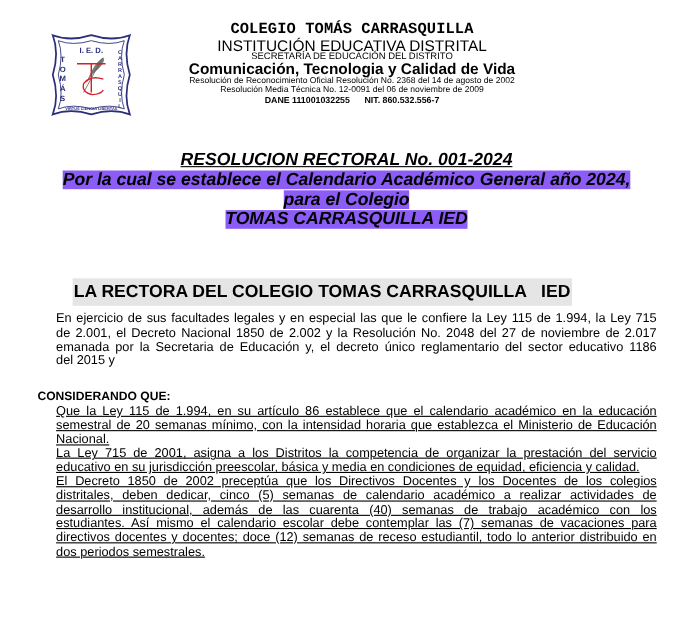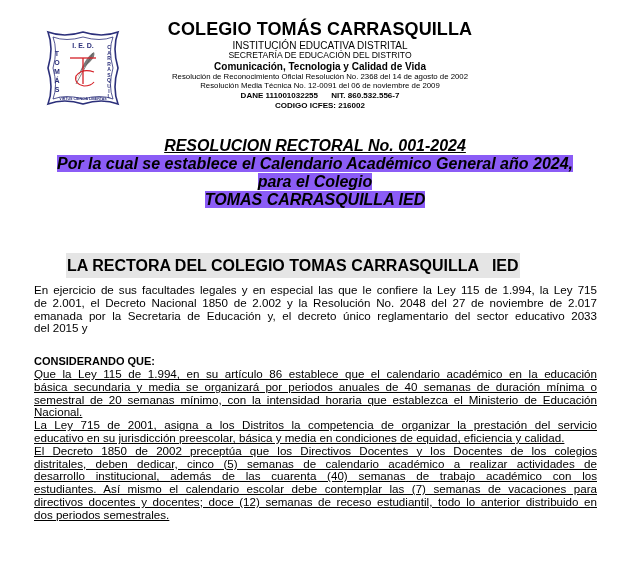--- a/index.html
+++ b/index.html
@@ -30,27 +30,28 @@
     }
     .header {
       position: absolute;
       left: 150px;
       top: 20px;
       width: 340px;
       text-align: center;
       line-height: 1.0;
     }
     .school-name {
-      font-size: 18px;
+      font-size: 14px;
       font-weight: bold;
       letter-spacing: 0.1px;
       margin-bottom: 2px;
+      font-family: Liberation Mono, monospace;
     }
     .h-line {
-      font-size: 10px;
+      font-size: 14px;
       line-height: 11px;
       white-space: nowrap;
     }
     .h-line.bold { font-weight: bold; }
     .h-line.small { font-size: 7.8px; line-height: 9.5px; }
     .h-line.small-bold { font-size: 8px; line-height: 10px; font-weight: bold; }
 
     
     .title-block {
       position: absolute;
@@ -91,20 +92,21 @@
       left: 34px;
       width: 563px;
       font-size: 11.6px;
       line-height: 12.8px;
       text-align: justify;
     }
     .para .ln {
       display: block;
       white-space: nowrap;
       text-align-last: justify;
+      margin-left: 17px;
     }
     .para .ln.last {
       text-align-last: left;
     }
     .heading {
       position: absolute;
       left: 34px;
       top: 355px;
       font-size: 11px;
       font-weight: bold;
@@ -156,44 +158,42 @@
   </div>
 
   <div class="header">
     <div class="school-name">COLEGIO TOMÁS CARRASQUILLA</div>
     <div class="h-line">INSTITUCIÓN EDUCATIVA DISTRITAL</div>
     <div class="h-line small" style="font-size:8.6px;">SECRETARÍA DE EDUCACIÓN DEL DISTRITO</div>
     <div class="h-line bold">Comunicación, Tecnologia y Calidad de Vida</div>
     <div class="h-line small">Resolución de Reconocimiento Oficial Resolución No. 2368 del 14 de agosto de 2002</div>
     <div class="h-line small">Resolución Media Técnica No. 12-0091 del 06 de noviembre de 2009</div>
     <div class="h-line small-bold" style="white-space:pre;">DANE 111001032255      NIT. 860.532.556-7</div>
-    <div class="h-line small-bold">CODIGO ICFES: 216002</div>
   </div>
 
   <div class="title-block">
     <span class="res-title">RESOLUCION RECTORAL No. 001-2024</span>
     <span class="hl-line"><span class="hl">Por la cual se establece el Calendario Académico General año 2024,</span></span>
     <span class="hl-line"><span class="hl">para el Colegio</span></span>
     <span class="hl-line"><span class="hl">TOMAS CARRASQUILLA IED</span></span>
   </div>
 
   <div class="rectora">LA RECTORA DEL COLEGIO TOMAS CARRASQUILLA   IED</div>
 
   <div class="para" style="top:284px;">
     <span class="ln">En ejercicio de sus facultades legales y en especial  las que le confiere la Ley 115 de 1.994, la Ley 715</span>
     <span class="ln">de 2.001, el Decreto Nacional 1850 de 2.002 y la Resolución No. 2048 del 27 de noviembre de 2.017</span>
-    <span class="ln">emanada por la Secretaria de Educación y, el decreto único reglamentario del sector educativo 2033</span>
+    <span class="ln">emanada por la Secretaria de Educación y, el decreto único reglamentario del sector educativo 1186</span>
     <span class="ln last">del 2015 y</span>
   </div>
 
   <div class="heading">CONSIDERANDO QUE:</div>
 
   <div class="para" style="top:368px;text-decoration:underline;">
     <span class="ln">Que la Ley  115 de 1.994, en su artículo 86 establece que el calendario académico en la educación</span>
-    <span class="ln">básica secundaria y media se organizará por periodos anuales de 40 semanas de duración mínima o</span>
     <span class="ln">semestral de 20 semanas mínimo, con la intensidad horaria que establezca el Ministerio de Educación</span>
     <span class="ln last">Nacional.</span>
     <span class="ln">La Ley 715 de 2001, asigna a los Distritos la competencia de organizar la prestación del servicio</span>
     <span class="ln last">educativo en su jurisdicción preescolar, básica y media en condiciones de equidad, eficiencia y calidad.</span>
     <span class="ln">El Decreto 1850 de 2002 preceptúa que los Directivos Docentes y los Docentes de los colegios</span>
     <span class="ln">distritales, deben dedicar, cinco (5) semanas de calendario académico a realizar actividades de</span>
     <span class="ln">desarrollo institucional, además de las cuarenta (40) semanas de trabajo académico con los</span>
     <span class="ln">estudiantes. Así mismo el calendario escolar debe contemplar las (7) semanas de vacaciones para</span>
     <span class="ln">directivos docentes y docentes; doce (12) semanas de receso estudiantil, todo lo anterior distribuido en</span>
     <span class="ln last">dos periodos semestrales.</span>

